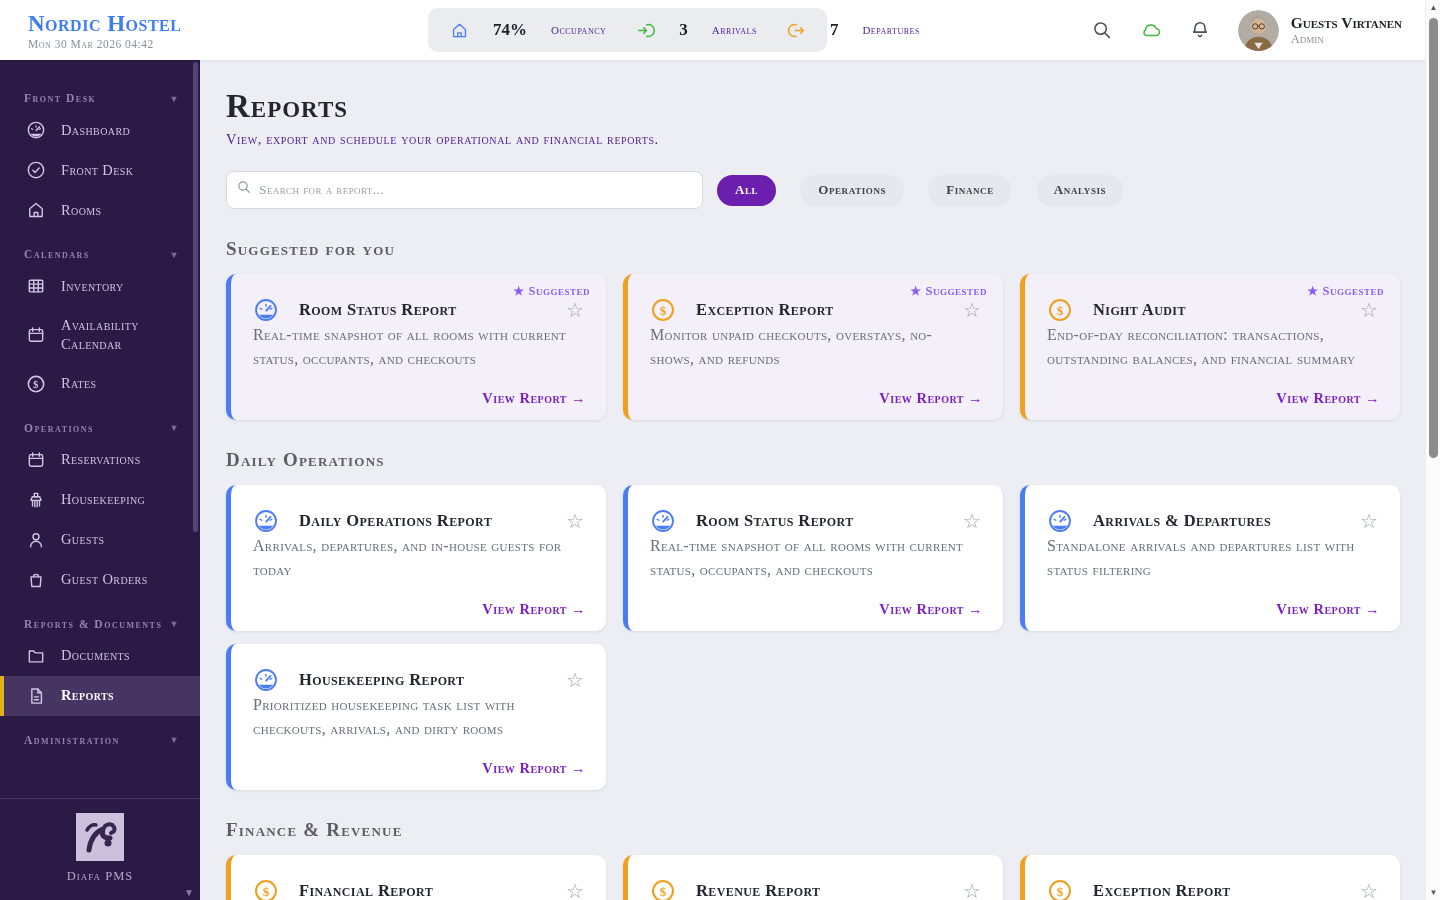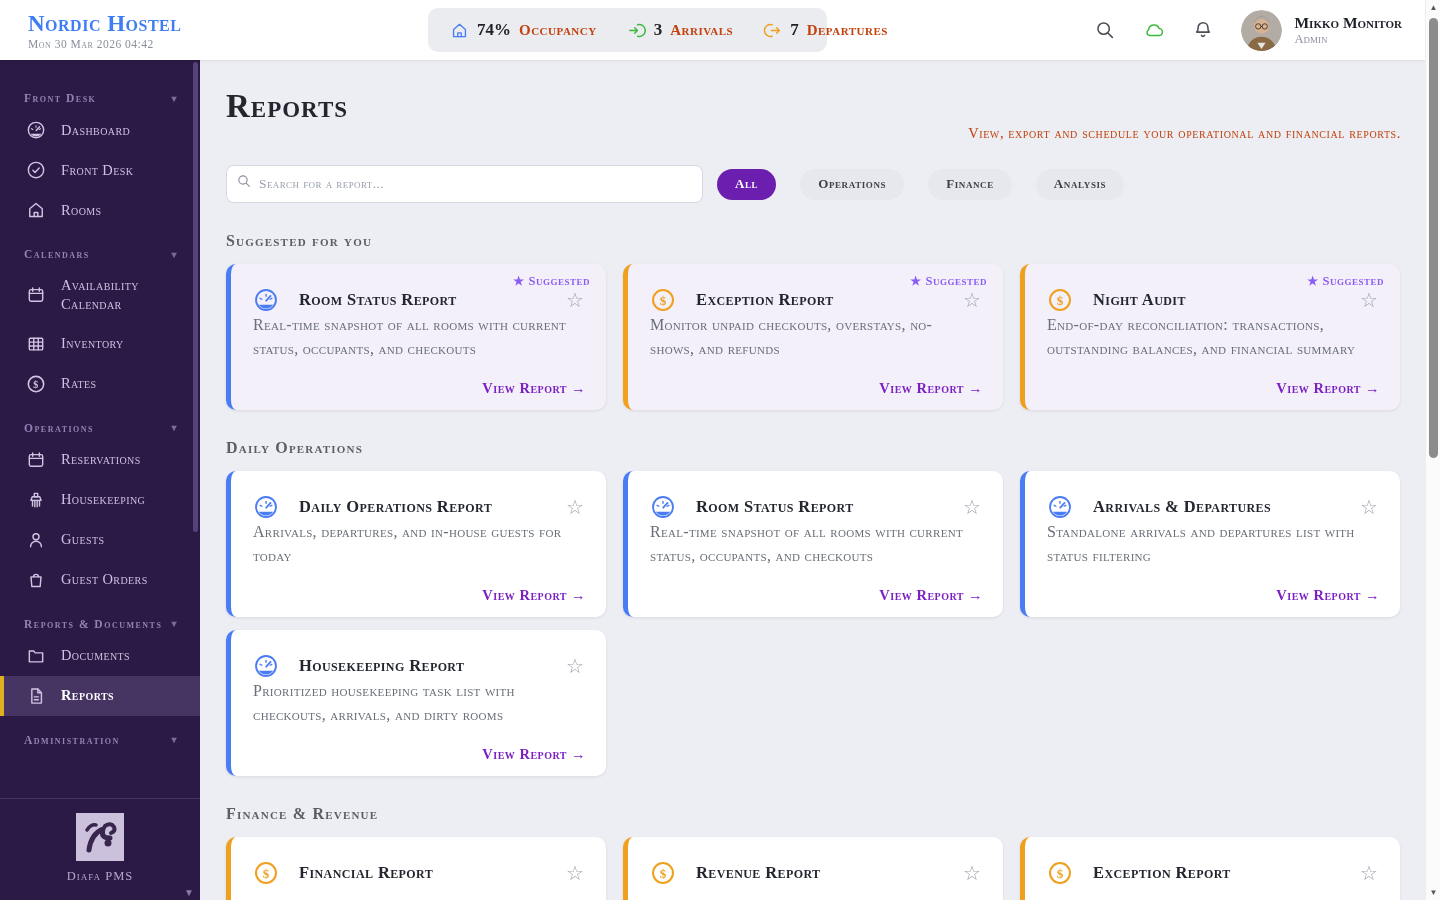--- a/index.html
+++ b/index.html
@@ -18,25 +18,25 @@
     display:flex; align-items:center;
   }
   .brand-block { padding-left:28px; }
   .brand { color:var(--brand-blue); font-size:23px; font-weight:bold; letter-spacing:.5px; }
   .header-date { font-size:11.5px; color:#8a8f99; letter-spacing:.5px; margin-top:1px; }
   .stats-pill {
     position:absolute; left:428px; top:8px; height:44px; width:399px;
     background:#ebecf0; border-radius:10px; display:flex; align-items:center;
     padding:0 22px; gap:30px;
   }
-  .stat { display:flex; align-items:center; gap:8px; }
+  .stat { display:flex; align-items:center; gap:24px; }
   .stat .s-icon { width:19px; height:19px; display:inline-flex; }
   .stat .s-icon svg { width:100%; height:100%; }
   .stat b { font-size:17px; color:#1d2027; font-variant:normal; font-weight:bold; }
-  .stat .s-label { font-size:15px; color:#c2410c; letter-spacing:.5px;font-weight:bold; }
+  .stat .s-label { font-size:11px; color:#4c1d95; letter-spacing:.5px; }
   .header-right { position:absolute; right:38px; top:0; height:60px; display:flex; align-items:center; gap:27px; }
   .hbtn { width:22px; height:22px; display:inline-flex; cursor:pointer; color:#4a4e57; }
   .hbtn svg { width:100%; height:100%; }
   .hbtn.cloud { color:var(--green); }
   .user-chip { display:flex; align-items:center; gap:12px; cursor:pointer; }
   .avatar { width:41px; height:41px; border-radius:50%; overflow:hidden; flex:0 0 auto; }
   .user-name { font-size:15.5px; font-weight:bold; color:#1d2027; }
   .user-role { font-size:12.5px; color:#8a8f99; }
 
   
@@ -67,40 +67,40 @@
   .side-footer { border-top:1px solid #453462; height:102px; text-align:center; padding-top:13px; position:relative; }
   .diafa-logo { width:50px; height:50px; display:inline-block; }
   .diafa-label { font-size:12.5px; color:#b4a8cd; letter-spacing:1px; margin-top:3px; }
 
   
   .main {
     position:absolute; top:60px; left:200px; width:1225px; height:840px;
     padding:28px 24px 0 26px; overflow:hidden;
   }
   .page-title { font-size:33px; font-weight:bold; color:#23262f; letter-spacing:1px; }
-  .page-subtitle { font-size:14.5px; color:#c2410c; letter-spacing:.6px; margin-top:0;text-align:right; }
+  .page-subtitle { font-size:14.5px; color:#4c1d95; letter-spacing:.6px; margin-top:6px; }
   .toolbar { display:flex; align-items:center; margin-top:23px; gap:13px; }
   .search-wrap { position:relative; width:477px; }
   .search-input {
     width:100%; height:38px; border:1px solid #d5d8e0; border-radius:8px; background:#fff;
     padding:0 12px 0 32px; font-size:13.5px; color:#701a75; outline:none;
     font-family:"Liberation Serif", serif; font-variant:small-caps; letter-spacing:.4px;
   }
   .search-input::placeholder { color:#9aa0ab; }
   .search-ico { position:absolute; left:10px; top:8px; width:16px; height:16px; color:#8a8f9a; }
   .search-ico svg { width:100%; height:100%; }
   .pills { display:flex; gap:24px; margin-left:1px; }
   .pill {
     height:31px; border-radius:16px; padding:0 18px; display:inline-flex; align-items:center;
     background:#e7e8ee; color:#3c414c; font-size:13px; font-weight:bold; letter-spacing:.6px;
     cursor:pointer; border:none; font-family:"Liberation Serif", serif; font-variant:small-caps;
   }
   .pill.active { background:var(--purple); color:#fff; }
 
-  .section-title { font-size:16px; font-weight:bold; color:#5b5e66; letter-spacing:1.2px; margin:29px 0 14px; }
+  .section-title { font-size:19px; font-weight:bold; color:#5b5e66; letter-spacing:1.2px; margin:29px 0 14px; }
   .cards { display:flex; flex-wrap:wrap; gap:13px 17px; }
   .card {
     position:relative; width:380px; min-height:146px; background:#fff; border-radius:10px;
     border-left:5px solid #4a7cf4; padding:16px 20px 13px 22px;
     box-shadow:0 1px 3px rgba(25,25,55,.09); display:flex; flex-direction:column;
   }
   .card.suggested { background:var(--suggested-bg); }
   .card.accent-orange { border-left-color:var(--orange); }
   .card-badge {
     position:absolute; top:10px; right:16px; color:var(--suggested-purple);
@@ -196,21 +196,21 @@
               <path d="M6 40 a14 14 0 0 1 28 0 Z" fill="#8a6a45"></path>
               <path d="M16 32 h8 l-4 6 Z" fill="#e8e6e2"></path>
               <circle cx="20" cy="16" r="7.2" fill="#d8b392"></circle>
               <path d="M12.6 13.5 a7.4 7.4 0 0 1 14.8 0 l-1.2-2.8 a7 7 0 0 0-12.4 0 Z" fill="#9a9a98"></path>
               <circle cx="16.8" cy="16" r="2.6" fill="none" stroke="#42362c" stroke-width=".9"></circle>
               <circle cx="23.2" cy="16" r="2.6" fill="none" stroke="#42362c" stroke-width=".9"></circle>
               <path d="M19.4 16 h1.2" stroke="#42362c" stroke-width=".9"></path>
             </g>
           </svg></span>
       <span>
-        <div class="user-name">Mikko Monitor</div>
+        <div class="user-name">Guests Virtanen</div>
         <div class="user-role">Admin</div>
       </span>
     </div>
   </div>
 </div>
 
 <div class="sidebar">
   <div class="side-scroll" id="side-nav">
       <div class="side-section-label">
         <span>Front Desk</span>
@@ -245,34 +245,34 @@
         </span>
         <span>Rooms</span>
       </div>
       <div class="side-section-label">
         <span>Calendars</span>
         <span class="caret">▾</span>
       </div>
       <div class="side-item">
         <span class="i">
           <svg viewBox="0 0 24 24" fill="none" stroke="currentColor" stroke-width="1.7" stroke-linecap="round" stroke-linejoin="round">
+            <rect x="4" y="5" width="16" height="14" rx="1"></rect>
+            <path d="M4 9.7 h16 M4 14.3 h16 M9.3 5 v14 M14.7 5 v14"></path>
+          </svg>
+        </span>
+        <span>Inventory</span>
+      </div>
+      <div class="side-item">
+        <span class="i">
+          <svg viewBox="0 0 24 24" fill="none" stroke="currentColor" stroke-width="1.7" stroke-linecap="round" stroke-linejoin="round">
             <rect x="4" y="5.5" width="16" height="14" rx="2"></rect>
             <path d="M8 3.5 v4 M16 3.5 v4 M4 10 h16"></path>
           </svg>
         </span>
         <span>Availability Calendar</span>
-      </div>
-      <div class="side-item">
-        <span class="i">
-          <svg viewBox="0 0 24 24" fill="none" stroke="currentColor" stroke-width="1.7" stroke-linecap="round" stroke-linejoin="round">
-            <rect x="4" y="5" width="16" height="14" rx="1"></rect>
-            <path d="M4 9.7 h16 M4 14.3 h16 M9.3 5 v14 M14.7 5 v14"></path>
-          </svg>
-        </span>
-        <span>Inventory</span>
       </div>
       <div class="side-item">
         <span class="i">
           <svg viewBox="0 0 24 24" fill="none" stroke="currentColor" stroke-width="1.7" stroke-linecap="round" stroke-linejoin="round">
             <circle cx="12" cy="12" r="9.2" stroke-width="1.9"></circle>
             <text x="12" y="16.2" text-anchor="middle" font-size="12" font-weight="bold" fill="currentColor" stroke="none" font-family="Liberation Serif, serif">$</text>
           </svg>
         </span>
         <span>Rates</span>
       </div>

